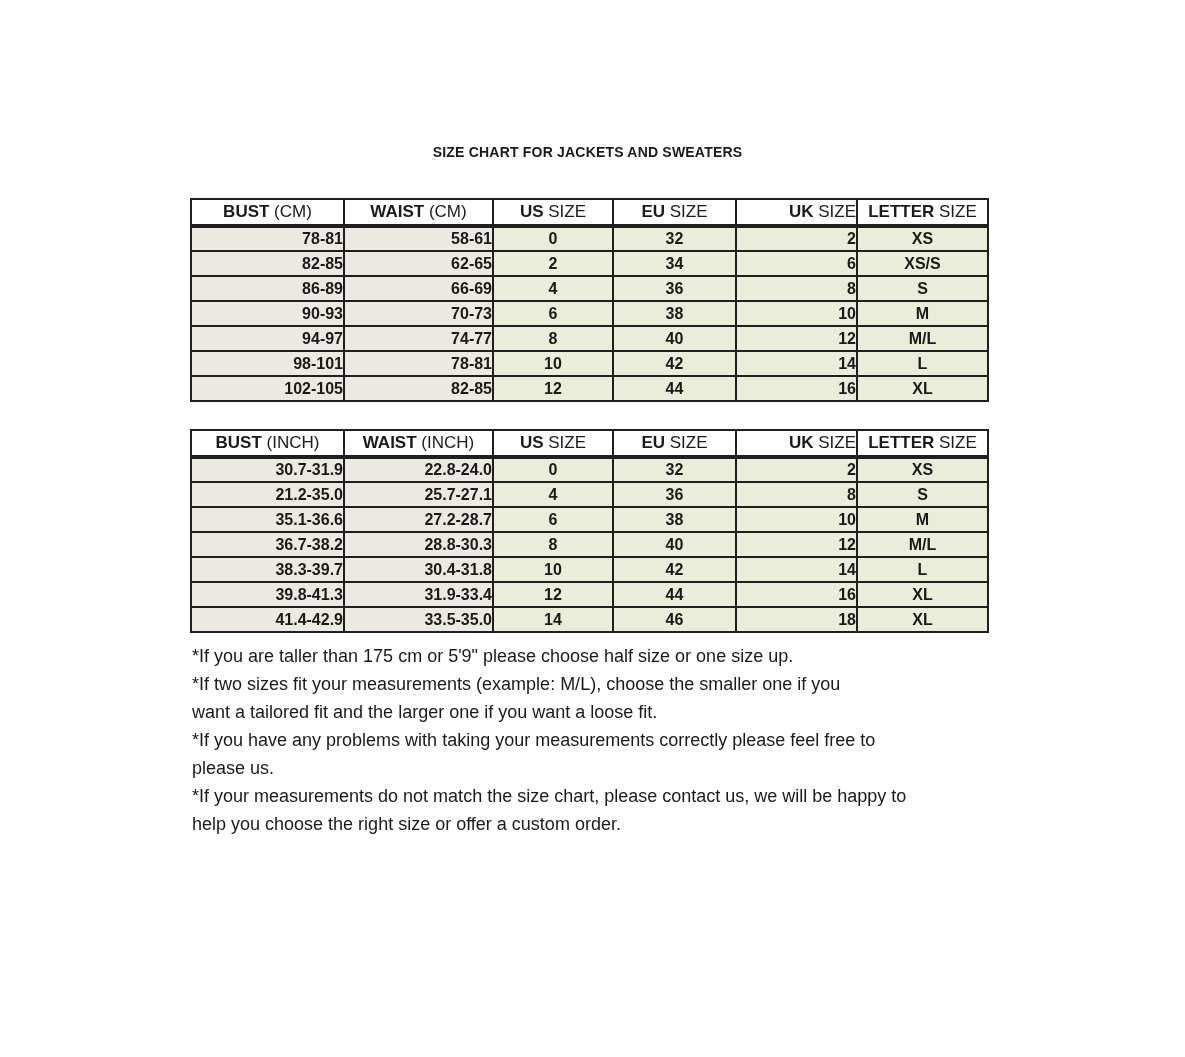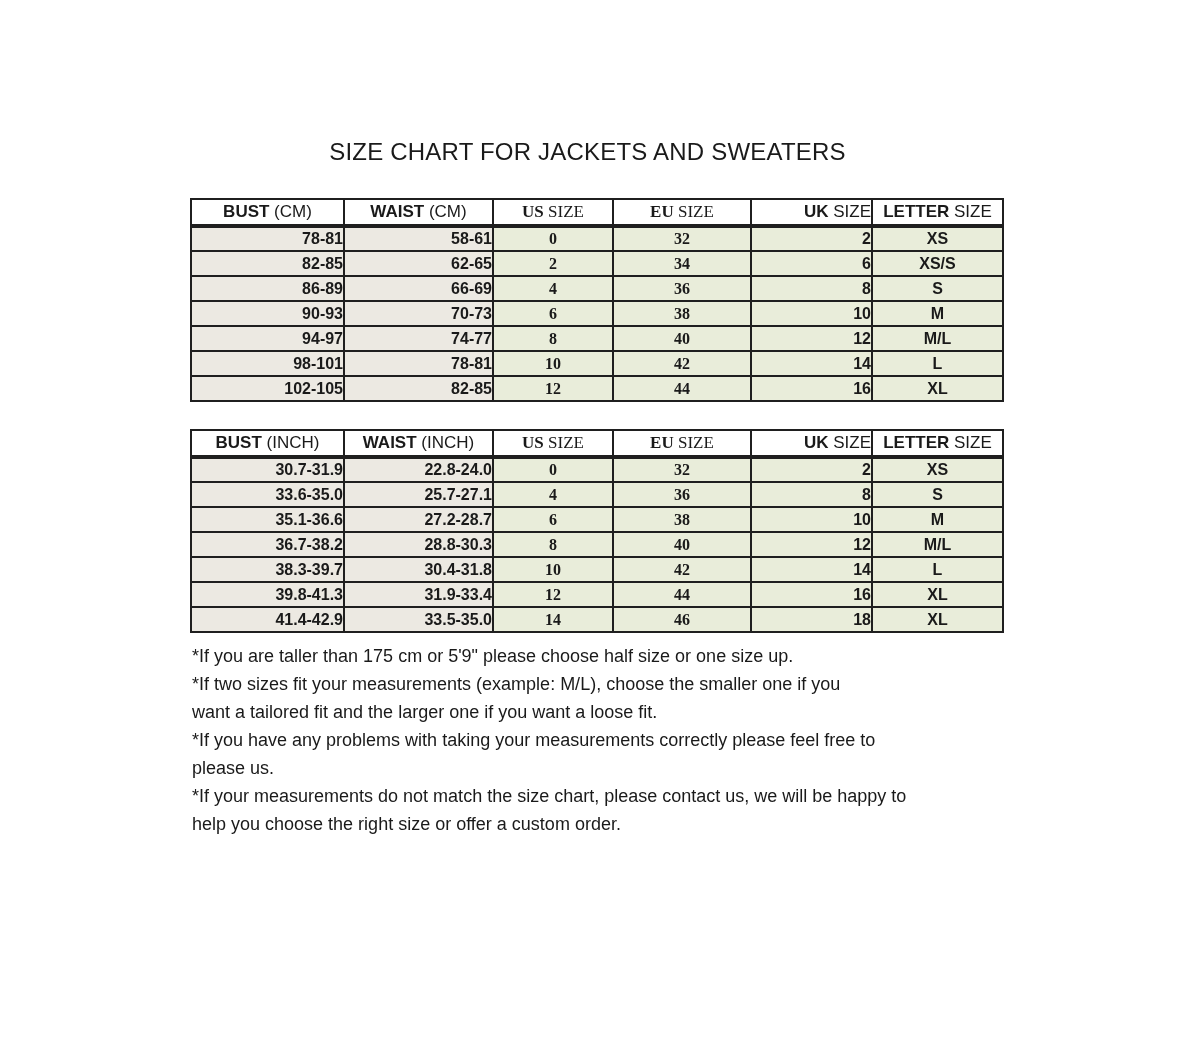--- a/index.html
+++ b/index.html
@@ -25,22 +25,22 @@
     overflow: hidden;
   }
   .content {
     position: absolute;
     left: 190px;
     top: 139px;
     width: 795px;
   }
   .title {
     text-align: center;
-    font-weight: normal;
-    font-size: 24px;
+    font-weight: bold;
+    font-size: 14px;
     letter-spacing: 0.2px;
     line-height: 26px;
     white-space: nowrap;
   }
   table.size-table {
     border-collapse: collapse;
     table-layout: fixed;
     width: 795px;
     border: 2px solid var(--border);
   }
@@ -64,22 +64,22 @@
   .size-table th b { font-weight: bold; }
   .size-table td {
     height: 25px;
     font-size: 16px;
     white-space: nowrap;
   }
   .size-table td.beige { background: var(--beige); font-weight: bold; text-align: right; }
   .size-table td.green { background: var(--green); font-weight: bold; }
   .size-table th:nth-child(1), .size-table td:nth-child(1) { width: 153px; }
   .size-table th:nth-child(2), .size-table td:nth-child(2) { width: 149px; }
-  .size-table th:nth-child(3), .size-table td:nth-child(3) { width: 120px; font-family: Liberation Serif, serif; }
-  .size-table th:nth-child(4), .size-table td:nth-child(4) { width: 138px; font-family: Liberation Serif, serif; }
+  .size-table th:nth-child(3), .size-table td:nth-child(3) { width: 120px; }
+  .size-table th:nth-child(4), .size-table td:nth-child(4) { width: 123px; }
   .size-table th:nth-child(5), .size-table td:nth-child(5) { width: 121px; text-align: right; }
   .size-table th:nth-child(6), .size-table td:nth-child(6) { width: 131px; text-align: center; }
   .notes {
     margin-top: 9px;
     margin-left: 2px;
     font-size: 18px;
     line-height: 28px;
   }
   .note-line { white-space: nowrap; }
 </style>
@@ -176,21 +176,21 @@
       <tbody>
           <tr>
             <td class="beige">30.7-31.9</td>
             <td class="beige">22.8-24.0</td>
             <td class="green">0</td>
             <td class="green">32</td>
             <td class="green">2</td>
             <td class="green">XS</td>
           </tr>
           <tr>
-            <td class="beige">33.6-35.0</td>
+            <td class="beige">21.2-35.0</td>
             <td class="beige">25.7-27.1</td>
             <td class="green">4</td>
             <td class="green">36</td>
             <td class="green">8</td>
             <td class="green">S</td>
           </tr>
           <tr>
             <td class="beige">35.1-36.6</td>
             <td class="beige">27.2-28.7</td>
             <td class="green">6</td>

